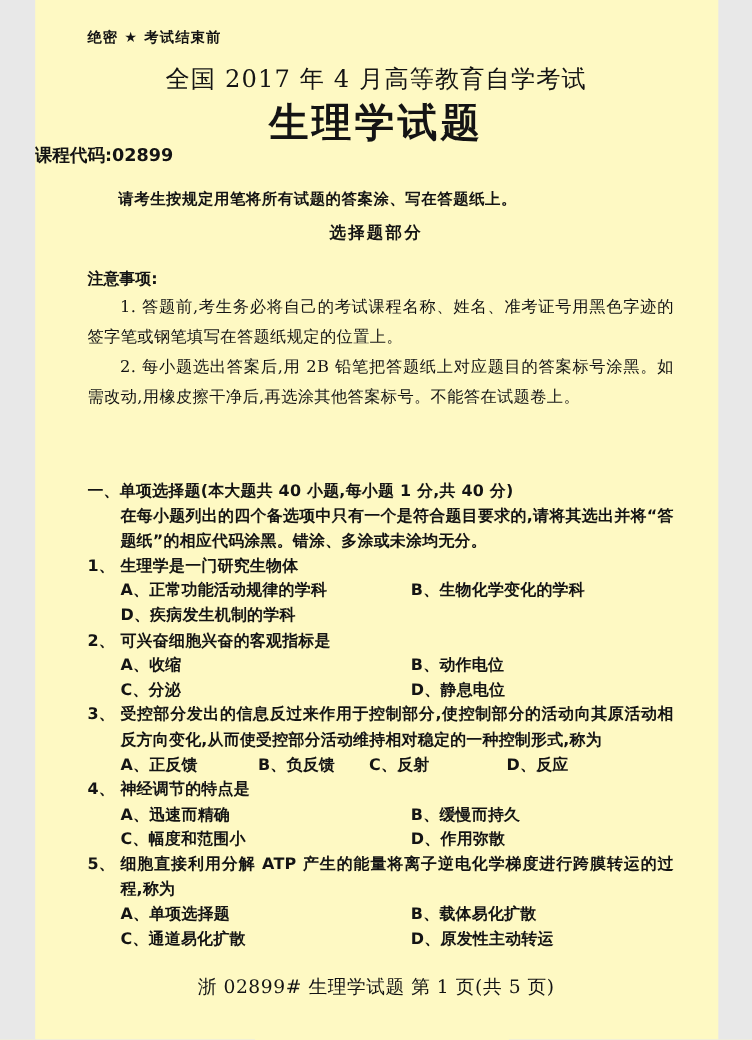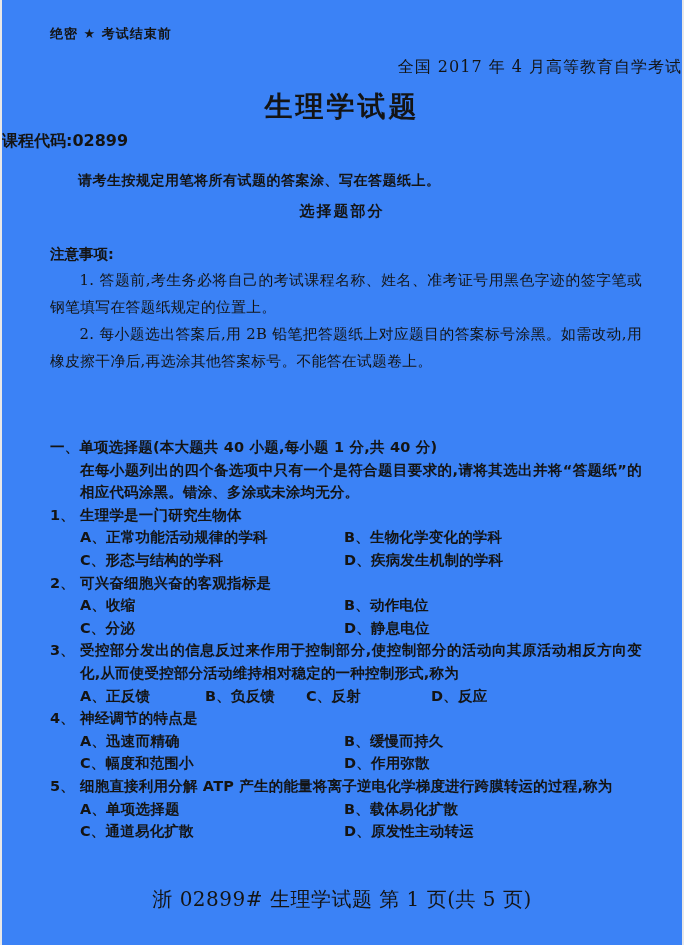--- a/index.html
+++ b/index.html
@@ -1,48 +1,48 @@
 <!DOCTYPE html>
 <html><head>
 <meta charset="utf-8">
 <style>
   * { margin: 0; padding: 0; box-sizing: border-box; }
   html, body { background: #e8e8e8; }
   .page {
     position: relative;
-    width: 680px;
+    width: 621px;
     height: 945px;
     margin: 0 auto;
-    background: #3b82f6;
+    background: #fef9c3;
     color: #141414;
     font-family: "DejaVu Sans", "Liberation Sans", sans-serif;
     overflow: hidden;
     text-decoration: underline;
   }
 
   .classification {
     position: absolute;
     left: 48px; top: 25px;
     font-size: 13px;
     font-weight: bold;
     letter-spacing: 1px;
   }
   .title-line1 {
     position: absolute;
     left: 0; top: 57px; width: 100%;
-    text-align: right;
-    font-size: 16px;
+    text-align: center;
+    font-size: 22px;
     font-family: "DejaVu Serif", "Liberation Serif", serif;
     letter-spacing: 1px;
   }
   .title-line2 {
     position: absolute;
     left: 0; top: 88px; width: 100%;
     text-align: center;
-    font-size: 28px;
+    font-size: 36px;
     font-weight: bold;
     letter-spacing: 3px;
   }
   .course-code {
     position: absolute;
     left: 0; top: 131px; width: 100%;
     text-align: left;
     font-size: 16px;
     font-weight: bold;
   }
@@ -102,21 +102,21 @@
   }
   .opts-row { display: flex; }
   .opts-row .opt1 { flex: 0 0 125px; }
   .opts-row .opt2 { flex: 0 0 101px; }
   .opts-row .opt3 { flex: 0 0 125px; }
   .opts-row .opt4 { flex: 1; }
   .footer {
     position: absolute;
     left: 0; top: 886px; width: 100%;
     text-align: center;
-    font-size: 20px;
+    font-size: 17px;
     font-family: "DejaVu Serif", "Liberation Serif", serif;
     letter-spacing: 0.5px;
   }
 </style>
 </head>
 <body>
 
 <div class="page">
 
   <div class="classification">绝密 ★ 考试结束前</div>
@@ -142,21 +142,20 @@
     <div class="part-note">在每小题列出的四个备选项中只有一个是符合题目要求的,请将其选出并将“答题纸”的相应代码涂黑。错涂、多涂或未涂均无分。</div>
 
     <div class="question">
       <div class="q-row">
         <span class="q-num">1、</span>
         <span class="q-stem">生理学是一门研究生物体</span>
       </div>
       <div class="opts opts-grid">
         <span>A、正常功能活动规律的学科</span>
         <span>B、生物化学变化的学科</span>
-        <span>C、形态与结构的学科</span>
         <span>D、疾病发生机制的学科</span>
       </div>
     </div>
 
     <div class="question">
       <div class="q-row">
         <span class="q-num">2、</span>
         <span class="q-stem">可兴奋细胞兴奋的客观指标是</span>
       </div>
       <div class="opts opts-grid">

